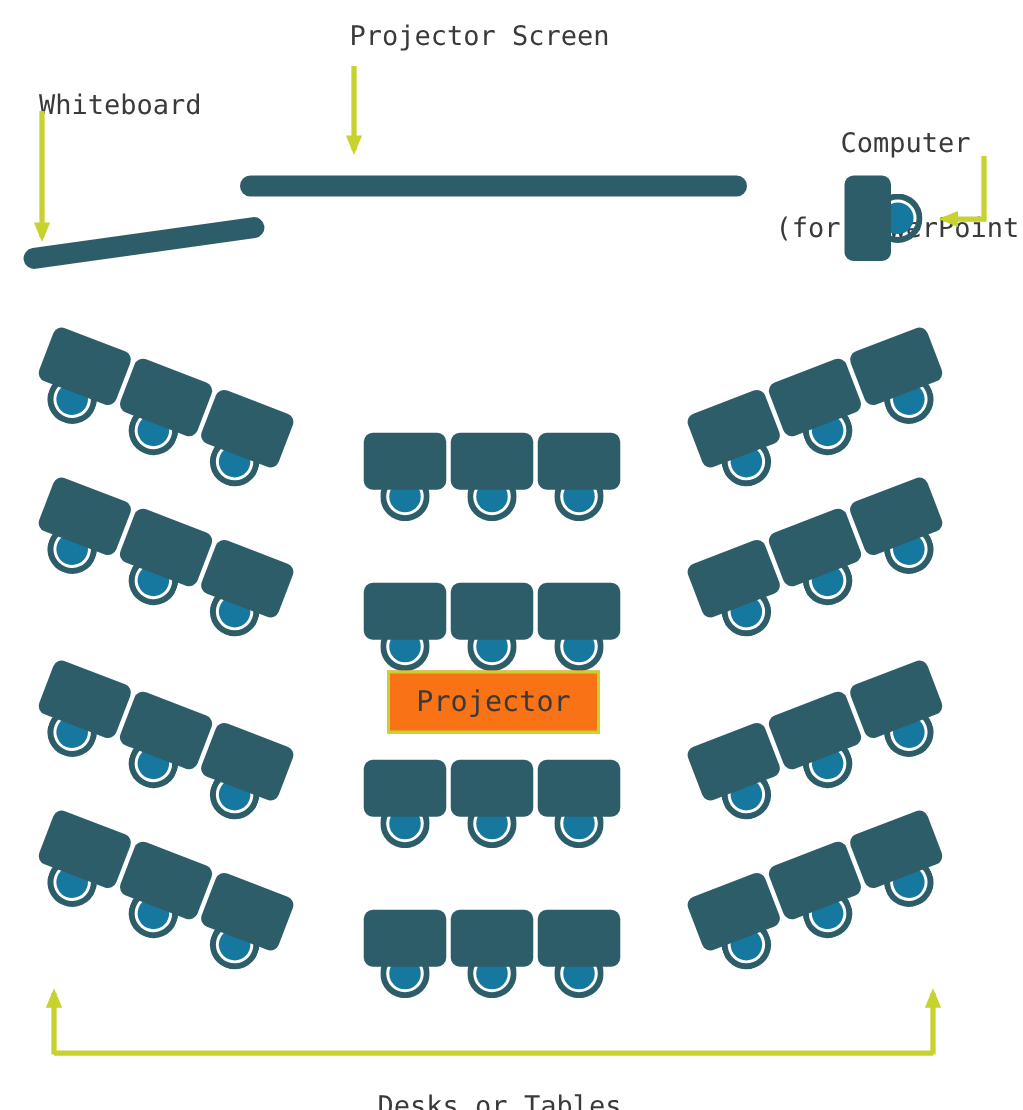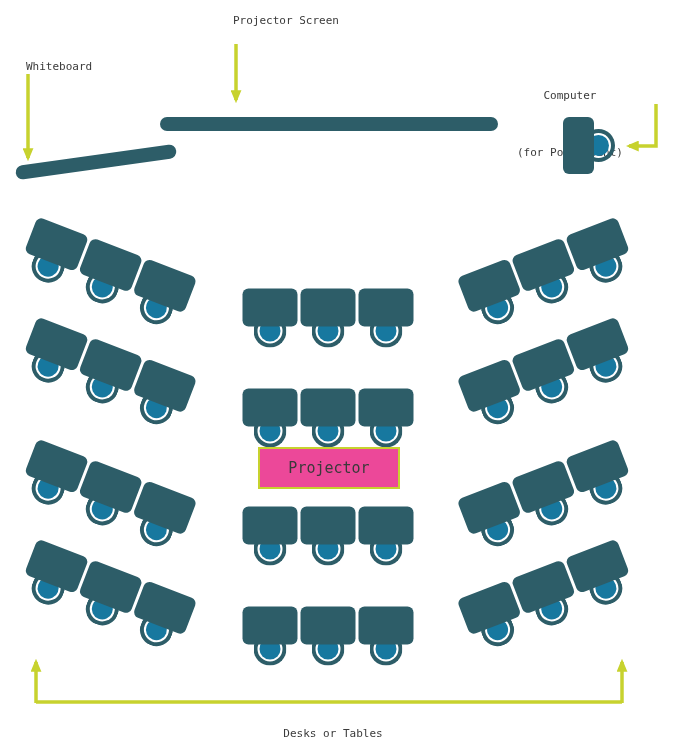--- a/index.html
+++ b/index.html
@@ -12,21 +12,21 @@
   body { margin: 0; background: #ffffff; }
   .canvas {
     position: relative;
     width: 682px;
     height: 740px;
     background: #ffffff;
     overflow: hidden;
     font-family: "DejaVu Sans Mono", "Liberation Mono", monospace;
     color: var(--text);
   }
-  .lbl { position: absolute; font-size: 11px; white-space: pre; }
+  .lbl { position: absolute; font-size: 18px; white-space: pre; }
   #lbl-screen     { left: 233px; top: 14px; }
   #lbl-whiteboard { left: 26px;  top: 60px; }
   #lbl-computer   { left: 517px; top: 48px; line-height: 19px; text-align: center; }
   #lbl-desks      { left: 0; right: 16px; top: 706px; text-align: center; margin-top: 21px; }
 
   
   #screen-bar {
     position: absolute; left: 160px; top: 117px;
     width: 338px; height: 14px; border-radius: 7px;
     background: var(--desk);
@@ -77,23 +77,23 @@
     content: ""; position: absolute;
     left: -6px; top: -6px; right: -6px; bottom: -6px;
     border: 4px solid var(--desk); border-top-color: transparent;
     border-radius: 50%;
   }
 
   #projector-box {
     position: absolute; left: 258px; top: 447px;
     width: 142px; height: 42px;
     border: 2.5px solid var(--arrow);
-    background: #ec4899;
+    background: #f97316;
     display: flex; align-items: center; justify-content: center;
-    font-size: 15px;
+    font-size: 19px;
     z-index: 3;
   }
 
   #arrows {
     position: absolute; left: 0; top: 0;
     width: 682px; height: 740px;
     pointer-events: none; z-index: 4;
   }
   .aline { stroke: var(--arrow); stroke-width: 3.5; fill: none; }
   #ah path { fill: var(--arrow); }

